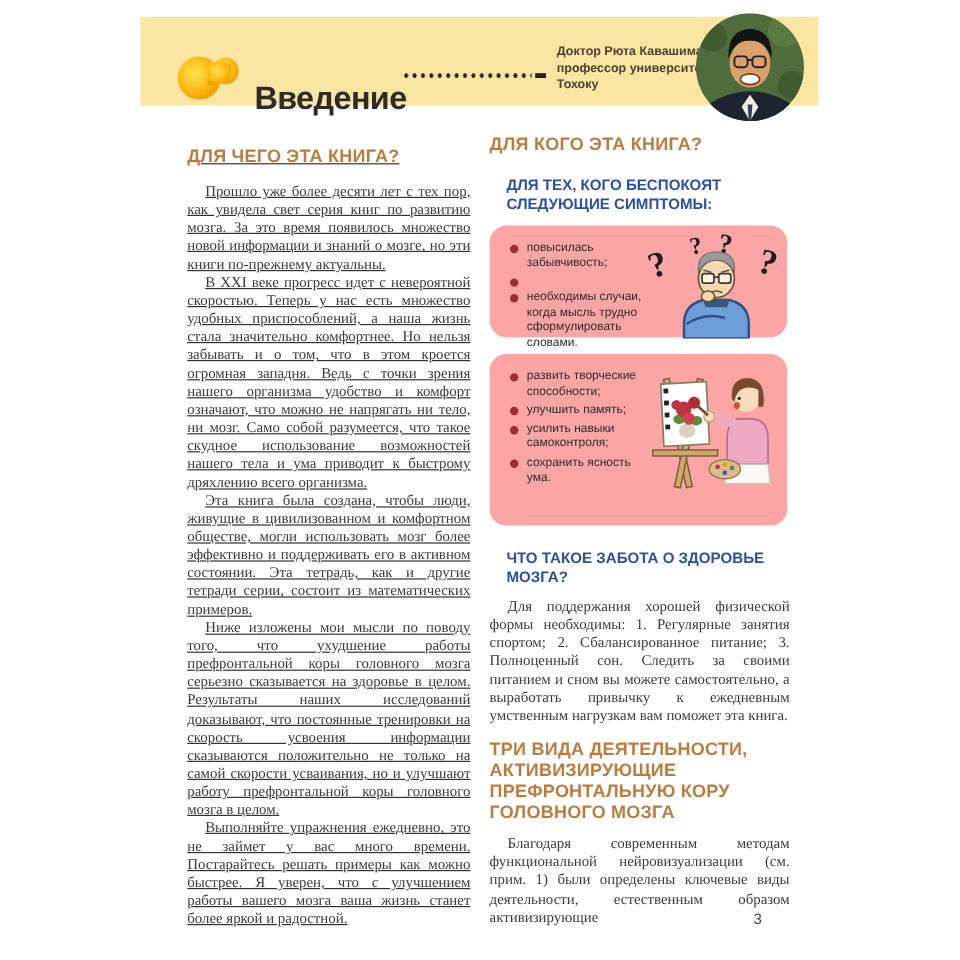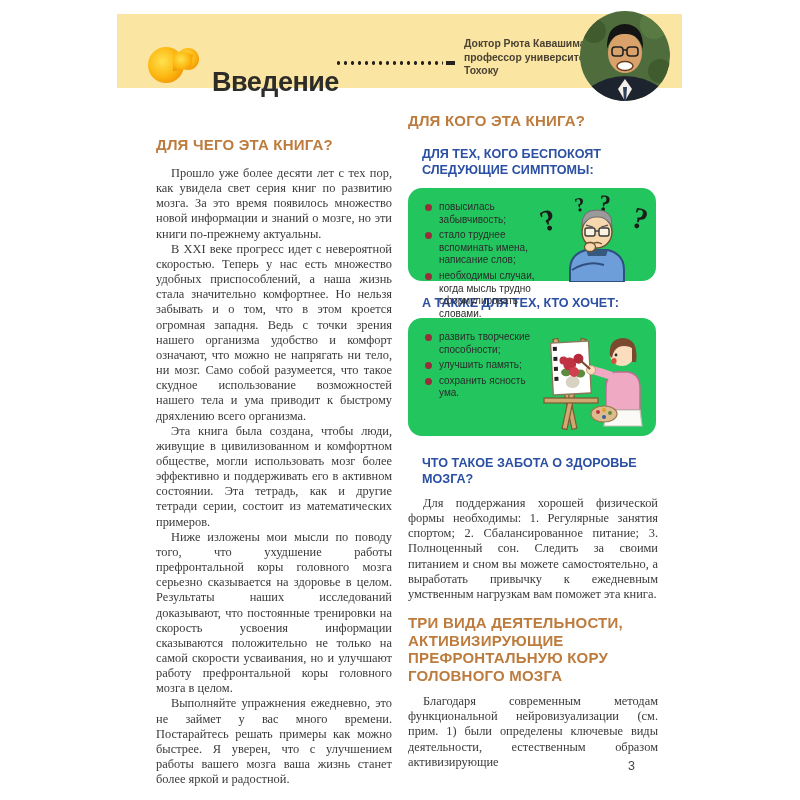--- a/index.html
+++ b/index.html
@@ -10,38 +10,38 @@
   .band{position:absolute;left:117px;top:14px;width:565px;height:74px;background:#fbe5a2;}
   .blob{position:absolute;left:30px;top:27px;width:54px;height:44px;}
   .title{position:absolute;left:95px;top:35px;font-size:27px;font-weight:600;color:#2e2c29;letter-spacing:-0.5px;}
   .dotted{position:absolute;left:218px;top:47px;display:flex;align-items:center;}
   .dotline{width:108px;height:3.5px;background:radial-gradient(circle,#26221e 1.5px,transparent 1.8px);background-size:7px 3.5px;background-repeat:repeat-x;}
   .dash{width:9px;height:3.5px;background:#26221e;margin-left:3px;}
   .author{position:absolute;left:347px;top:23px;font-size:10.4px;font-weight:700;color:#4a4233;line-height:13.5px;}
   .photo{position:absolute;left:580px;top:11px;width:90px;height:90px;}
 
   
-  .col-left{position:absolute;left:156px;top:136px;width:236px;}
+  .col-left{position:absolute;left:156px;top:122px;width:236px;text-decoration:underline;}
   .col-right{position:absolute;left:408px;top:112px;width:250px;}
 
   .h-orange{margin:0;font-size:15px;font-weight:700;color:#bd7c3d;letter-spacing:0.2px;}
   .col-left .h-orange{margin-bottom:13px;}
   .h-blue{margin:14px;font-size:12.6px;font-weight:700;color:#2b4fa3;line-height:16px;}
   .serif{margin:0;font-family:"Liberation Serif",serif;font-size:12.4px;line-height:15.15px;
          color:#3a3a3a;text-align:justify;text-indent:15px;}
 
   .sub1{margin-top:17px;margin-bottom:10px;}
   .sub2{margin-bottom:7px;}
   .care-h{margin-bottom:9px;}
   .big-h{font-size:15px;line-height:17.5px;margin-bottom:10px;}
 
   
-  .info-box{position:relative;width:248px;background:#22c55e;border-radius:14px;box-sizing:border-box;}
+  .info-box{position:relative;width:248px;background:#fca5a5;border-radius:14px;box-sizing:border-box;}
   .box1{height:93px;margin-bottom:14px;}
-  .box2{height:118px;margin-bottom:19px;}
+  .box2{height:143px;margin-bottom:19px;}
   .info-box ul{list-style:none;margin:0;padding:13px 0 0 17px;}
   .info-box li{display:flex;margin-bottom:3px;width:118px;}
   .dot{flex:0 0 7px;width:7px;height:7px;border-radius:50%;background:#9b2d3a;margin:3px 7px 0 0;}
   .li-text{font-size:10px;line-height:12.6px;color:#2b2b2b;font-weight:500;}
   .man-illo{position:absolute;right:4px;top:-2px;width:112px;height:96px;}
   .painter-illo{position:absolute;right:4px;top:4px;width:124px;height:110px;}
 
   .pagenum{position:absolute;left:628px;top:759px;font-size:12.5px;color:#444;}
 </style>
 </head>
@@ -112,21 +112,20 @@
     <h3 class="h-blue sub1">ДЛЯ ТЕХ, КОГО БЕСПОКОЯТ СЛЕДУЮЩИЕ СИМПТОМЫ:</h3>
 
     <div class="info-box box1">
       <ul>
         <li>
           <span class="dot"></span>
           <span class="li-text">повысилась забывчивость;</span>
         </li>
         <li>
           <span class="dot"></span>
-          <span class="li-text">стало труднее вспоминать имена, написание слов;</span>
         </li>
         <li>
           <span class="dot"></span>
           <span class="li-text">необходимы случаи, когда мысль трудно сформулировать словами.</span>
         </li>
       </ul>
       <svg class="man-illo" viewBox="0 0 112 96">
         <g fill="#1c1c1c" font-family="Liberation Serif,serif" font-weight="bold">
           <text x="4" y="46" font-size="30" transform="rotate(-18 4 46)">?</text>
           <text x="36" y="26" font-size="20" transform="rotate(-10 36 26)">?</text>
@@ -141,31 +140,34 @@
         <rect x="45" y="42" width="10" height="8" rx="2" fill="#fbf3e2" stroke="#3a3a3a" stroke-width="1.4"></rect>
         <rect x="59" y="42" width="10" height="8" rx="2" fill="#fbf3e2" stroke="#3a3a3a" stroke-width="1.4"></rect>
         <line x1="55" y1="45" x2="59" y2="45" stroke="#3a3a3a" stroke-width="1.4"></line>
         <line x1="46" y1="39" x2="53" y2="41" stroke="#555" stroke-width="1.3"></line>
         <line x1="68" y1="39" x2="61" y2="41" stroke="#555" stroke-width="1.3"></line>
         <path d="M52 58 Q57 55 62 58" fill="none" stroke="#6b5232" stroke-width="1.4"></path>
         <ellipse cx="50" cy="61" rx="5.5" ry="4.5" fill="#f6d7ae" stroke="#6b5232" stroke-width="1.3"></ellipse>
       </svg>
     </div>
 
-    <h3 class="h-blue sub2">А ТАКЖЕ ДЛЯ ТЕХ, КТО ХОЧЕТ:</h3>
 
     <div class="info-box box2">
       <ul>
         <li>
           <span class="dot"></span>
           <span class="li-text">развить творческие способности;</span>
         </li>
         <li>
           <span class="dot"></span>
           <span class="li-text">улучшить память;</span>
+        </li>
+        <li>
+          <span class="dot"></span>
+          <span class="li-text">усилить навыки самоконтроля;</span>
         </li>
         <li>
           <span class="dot"></span>
           <span class="li-text">сохранить ясность ума.</span>
         </li>
       </ul>
       <svg class="painter-illo" viewBox="0 0 124 110">
         <rect x="34" y="16" width="5" height="92" fill="#cfa96f" stroke="#7a5a36" stroke-width="1.2" transform="rotate(-12 36 60)"></rect>
         <rect x="44" y="16" width="5" height="92" fill="#cfa96f" stroke="#7a5a36" stroke-width="1.2" transform="rotate(12 46 60)"></rect>
         <rect x="16" y="76" width="54" height="5" fill="#cfa96f" stroke="#7a5a36" stroke-width="1.2"></rect>

